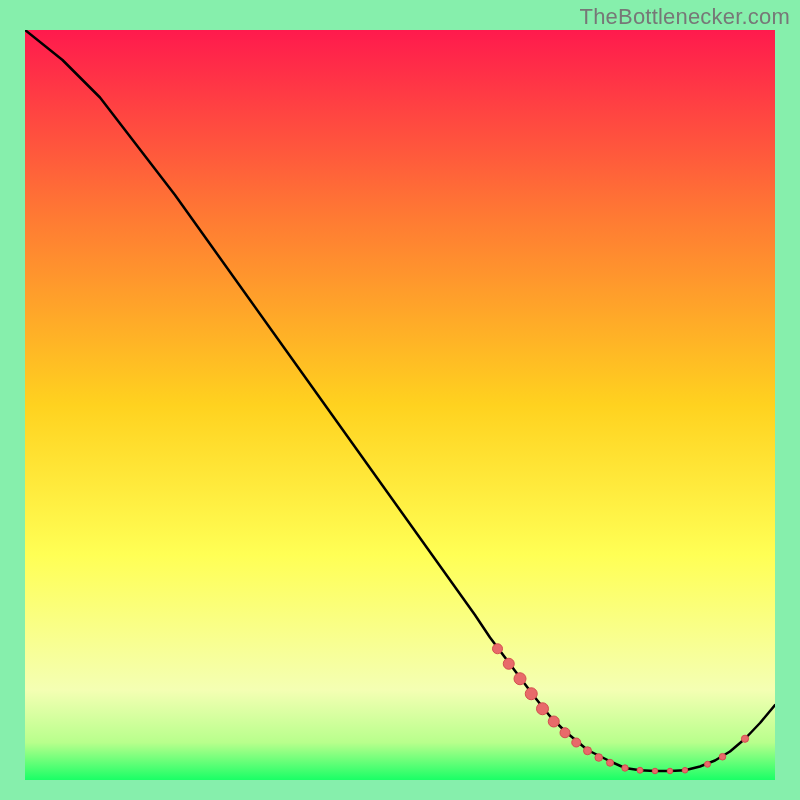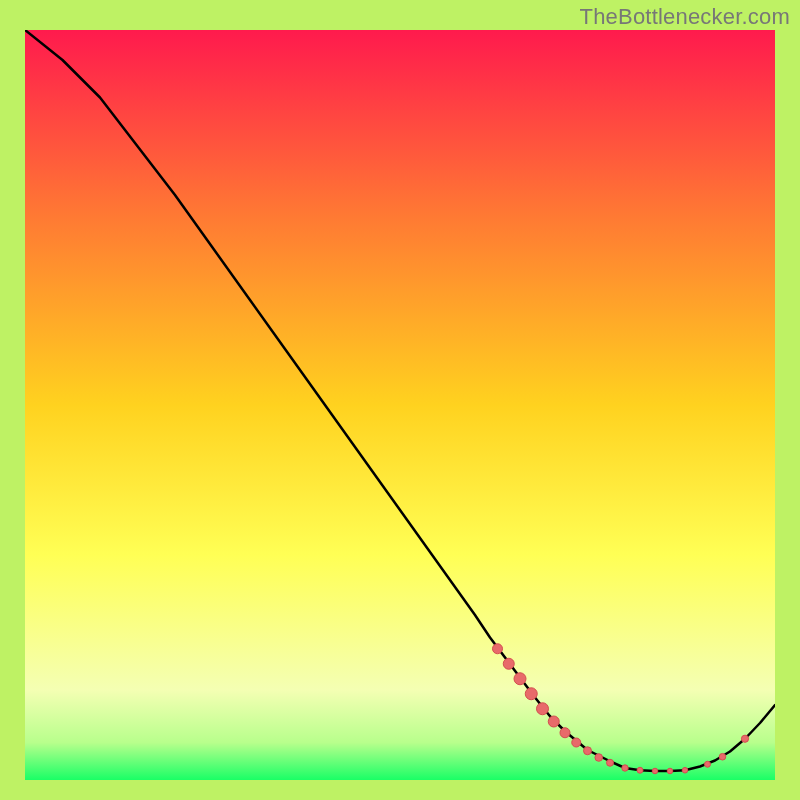--- a/index.html
+++ b/index.html
@@ -8,21 +8,21 @@
     width: 800px;
     height: 800px;
     background: #000;
     overflow: hidden;
     font-family: Arial, Helvetica, sans-serif;
   }
   .frame {
     position: relative;
     width: 800px;
     height: 800px;
-    background: #bef264;
+    background: #86efac;
     text-align: right;
   }
   .attribution {
     position: absolute;
     top: 4px;
     right: 10px;
     color: #777;
     font-size: 22px;
     font-weight: 500;
     letter-spacing: 0.2px;

